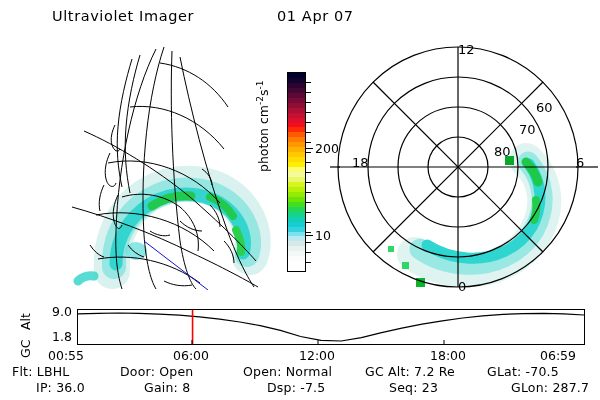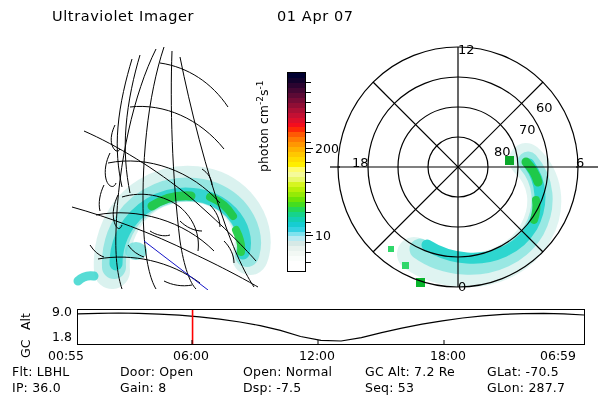--- a/index.html
+++ b/index.html
@@ -146,21 +146,21 @@
     height: 34px;
   }
   .footer span {
     position: absolute;
     font-size: 12.5px;
     color: #000;
     white-space: nowrap;
     letter-spacing: 0.2px;
   }
   .frow0 { top: 0px; }
-  .frow1 { top: 16px; }
+  .frow1 { top: 16px; margin-left: 24px; }
 
   
   .svgtext { font-family: "DejaVu Sans", sans-serif; font-size: 13px; fill: #000; }
 </style>
 </head>
 <body>
 
 <div id="app">
 
   <div class="header">
@@ -383,18 +383,18 @@
         <span class="frow0" style="left: 12px;">Flt: LBHL</span>
         <span class="frow0" style="left: 120px;">Door: Open</span>
         <span class="frow0" style="left: 243px;">Open: Normal</span>
         <span class="frow0" style="left: 365px; text-align: center;">GC Alt: 7.2 Re</span>
         <span class="frow0" style="left: 487px;">GLat: -70.5</span>
       </div>
     <div id="status-row-1">
         <span class="frow1" style="left: 12px;">IP: 36.0</span>
         <span class="frow1" style="left: 120px;">Gain: 8</span>
         <span class="frow1" style="left: 243px;">Dsp: -7.5</span>
-        <span class="frow1" style="left: 365px;">Seq: 53</span>
+        <span class="frow1" style="left: 365px;">Seq: 23</span>
         <span class="frow1" style="left: 487px;">GLon: 287.7</span>
       </div>
   </div>
 
 </div>
 
 </body></html>

